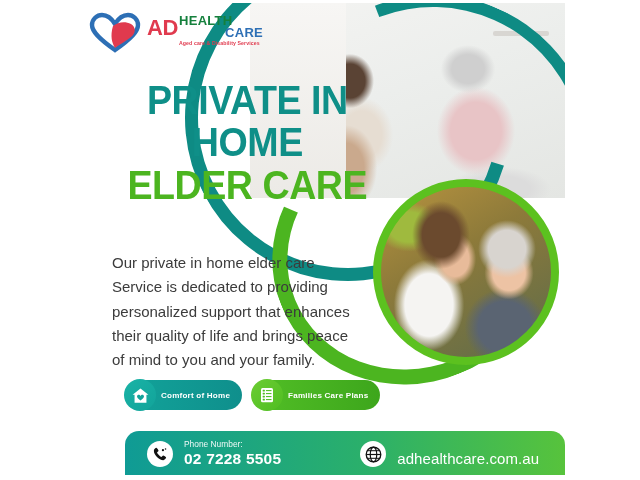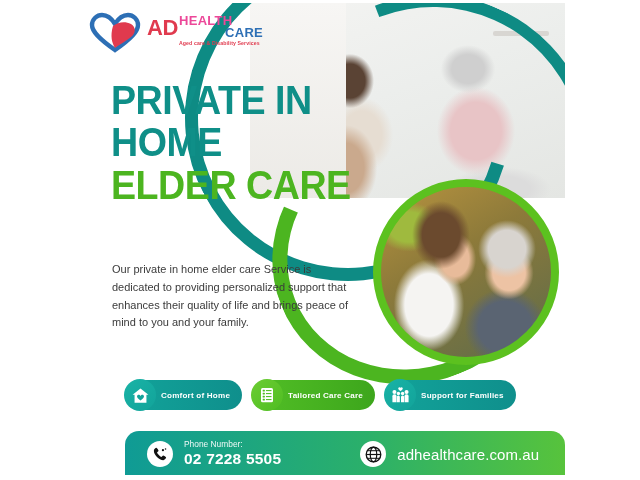--- a/index.html
+++ b/index.html
@@ -86,46 +86,46 @@
   
   .logo{position:absolute;left:12px;top:9px;width:210px;height:44px;}
   .logo svg{position:absolute;left:0;top:0;}
   .logo-txt{position:absolute;left:60px;top:1px;}
   .logo-ad{
     position:absolute;left:0;top:4px;font-size:22px;font-weight:bold;
     color:#e03a4e;letter-spacing:-.5px;line-height:1;
   }
   .logo-health{
     position:absolute;left:32px;top:1px;font-size:13px;font-weight:bold;
-    color:#ec4899;letter-spacing:.3px;line-height:1.08;
+    color:#15803d;letter-spacing:.3px;line-height:1.08;
   }
   .logo-care{
     position:absolute;left:32px;top:13px;font-size:13px;font-weight:bold;
     color:#2d6fb5;letter-spacing:.3px;line-height:1.08;margin-left:46px;
   }
   .logo-tag{
     position:absolute;left:32px;top:27px;font-size:5.2px;font-weight:bold;
     color:#e03a4e;letter-spacing:.1px;white-space:nowrap;
   }
 
   
-  .headline{position:absolute;left:36px;top:78px;width:290px;}
+  .headline{position:absolute;left:36px;top:78px;width:290px;text-align:center;}
   .h-line{
     font-family:"Liberation Sans Narrow","Liberation Sans",sans-serif;
     font-weight:bold;font-size:40px;line-height:.96;
     letter-spacing:-.5px;margin:0 0 4px 0;
     transform:scaleX(.94);transform-origin:left center;
   }
   .h-teal{color:#0f8f88;}
   .h-green{color:#4cb520;}
 
   
   .body-copy{
-    position:absolute;left:37px;top:258px;width:250px;
-    font-size:11px;line-height:1.62;color:#3b3b3b;
+    position:absolute;left:37px;top:248px;width:250px;
+    font-size:15px;line-height:1.62;color:#3b3b3b;
   }
   .body-copy p{margin:0;}
 
   
   .badges{position:absolute;left:50px;top:377px;display:flex;gap:10px;align-items:flex-end;}
   .badge{
     position:relative;height:30px;display:flex;align-items:center;
     border-radius:15px;padding:0 12px 0 36px;
     font-size:8.1px;font-weight:bold;color:#ffffff;white-space:nowrap;
     letter-spacing:.2px;
@@ -141,21 +141,21 @@
 
   
   .footer{
     position:absolute;left:50px;top:428px;width:440px;height:46px;
     border-radius:14px 14px 0 0;
     background:linear-gradient(90deg,#0f9b95 0%,#2bb06a 55%,#57c33c 100%);
     display:flex;align-items:center;gap:13px;
   }
   .f-item{display:flex;align-items:center;}
   .f-phone{margin-left:22px;}
-  .f-web{margin-left:66px;}
+  .f-web{margin-left:66px;align-items:flex-end;}
   .f-ico{
     width:26px;height:26px;border-radius:50%;background:#ffffff;
     display:flex;align-items:center;justify-content:center;flex:none;
   }
   .f-txt{margin-left:11px;color:#ffffff;}
   .f-label{font-size:8.4px;opacity:.93;line-height:1.1;}
   .f-num{font-size:15.5px;font-weight:bold;letter-spacing:.2px;line-height:1.15;}
   .f-url{font-size:15px;letter-spacing:.1px;}
 </style>
 </head>
@@ -217,39 +217,23 @@
             <rect x="6.2" y="5" width="3" height="2.2" rx=".5" fill="#4fbd22"></rect>
             <rect x="6.2" y="9" width="3" height="2.2" rx=".5" fill="#4fbd22"></rect>
             <rect x="6.2" y="13" width="3" height="2.2" rx=".5" fill="#4fbd22"></rect>
             <rect x="6.2" y="17" width="3" height="2.2" rx=".5" fill="#4fbd22"></rect>
             <rect x="10.6" y="5.4" width="7.4" height="1.4" fill="#4fbd22"></rect>
             <rect x="10.6" y="9.4" width="7.4" height="1.4" fill="#4fbd22"></rect>
             <rect x="10.6" y="13.4" width="7.4" height="1.4" fill="#4fbd22"></rect>
             <rect x="10.6" y="17.4" width="7.4" height="1.4" fill="#4fbd22"></rect>
           </svg>
         </span>
-        <span>Tailored Care Care</span>
-      </div>
-
-      <div class="badge teal">
-        <span class="bicon">
-          <svg width="21" height="19" viewBox="0 0 26 22">
-            <path d="M5.5 9.5 C4 9.5 3 10.5 3 12 L3 19.5 L8 19.5 L8 12 C8 10.5 7 9.5 5.5 9.5 Z" fill="#ffffff"></path>
-            <circle cx="5.5" cy="6.6" r="2.5" fill="#ffffff"></circle>
-            <path d="M20.5 9.5 C19 9.5 18 10.5 18 12 L18 19.5 L23 19.5 L23 12 C23 10.5 22 9.5 20.5 9.5 Z" fill="#ffffff"></path>
-            <circle cx="20.5" cy="6.6" r="2.5" fill="#ffffff"></circle>
-            <path d="M10.4 11 C9.2 11 8.4 11.9 8.4 13 L8.4 19.5 L12.2 19.5 L12.2 13 C12.2 11.9 11.5 11 10.4 11 Z" fill="#ffffff"></path>
-            <circle cx="10.4" cy="8.6" r="2.1" fill="#ffffff"></circle>
-            <path d="M15.6 11 C14.4 11 13.6 11.9 13.6 13 L13.6 19.5 L17.4 19.5 L17.4 13 C17.4 11.9 16.7 11 15.6 11 Z" fill="#ffffff"></path>
-            <circle cx="15.6" cy="8.6" r="2.1" fill="#ffffff"></circle>
-            <path d="M13 1.4 C12.3 .4, 10.6 .5, 10.2 1.9 C9.8 3.2, 11.6 4.5, 13 5.5 C14.4 4.5, 16.2 3.2, 15.8 1.9 C15.4 .5, 13.7 .4, 13 1.4 Z" fill="#ffffff"></path>
-          </svg>
-        </span>
-        <span>Support for Families</span>
-      </div>
+        <span>Families Care Plans</span>
+      </div>
+
 
     </div>
 
     <div class="footer">
 
       <div class="f-item f-phone">
         <span class="f-ico">
           <svg width="16" height="16" viewBox="0 0 24 24">
             <path d="M6.6 2.8 C5.2 2.8 2.8 5.2 2.8 7 C2.8 13.4 10.6 21.2 17 21.2 C18.8 21.2 21.2 18.8 21.2 17.4 C21.2 16.6 17.6 14.2 16.8 14.2 C16 14.2 14.6 16.6 13.8 16.4 C12 15.8 8.2 12 7.6 10.2 C7.4 9.4 9.8 8 9.8 7.2 C9.8 6.4 7.4 2.8 6.6 2.8 Z" fill="#111111"></path>
             <circle cx="16.4" cy="6.2" r="1.7" fill="#111111"></circle>

